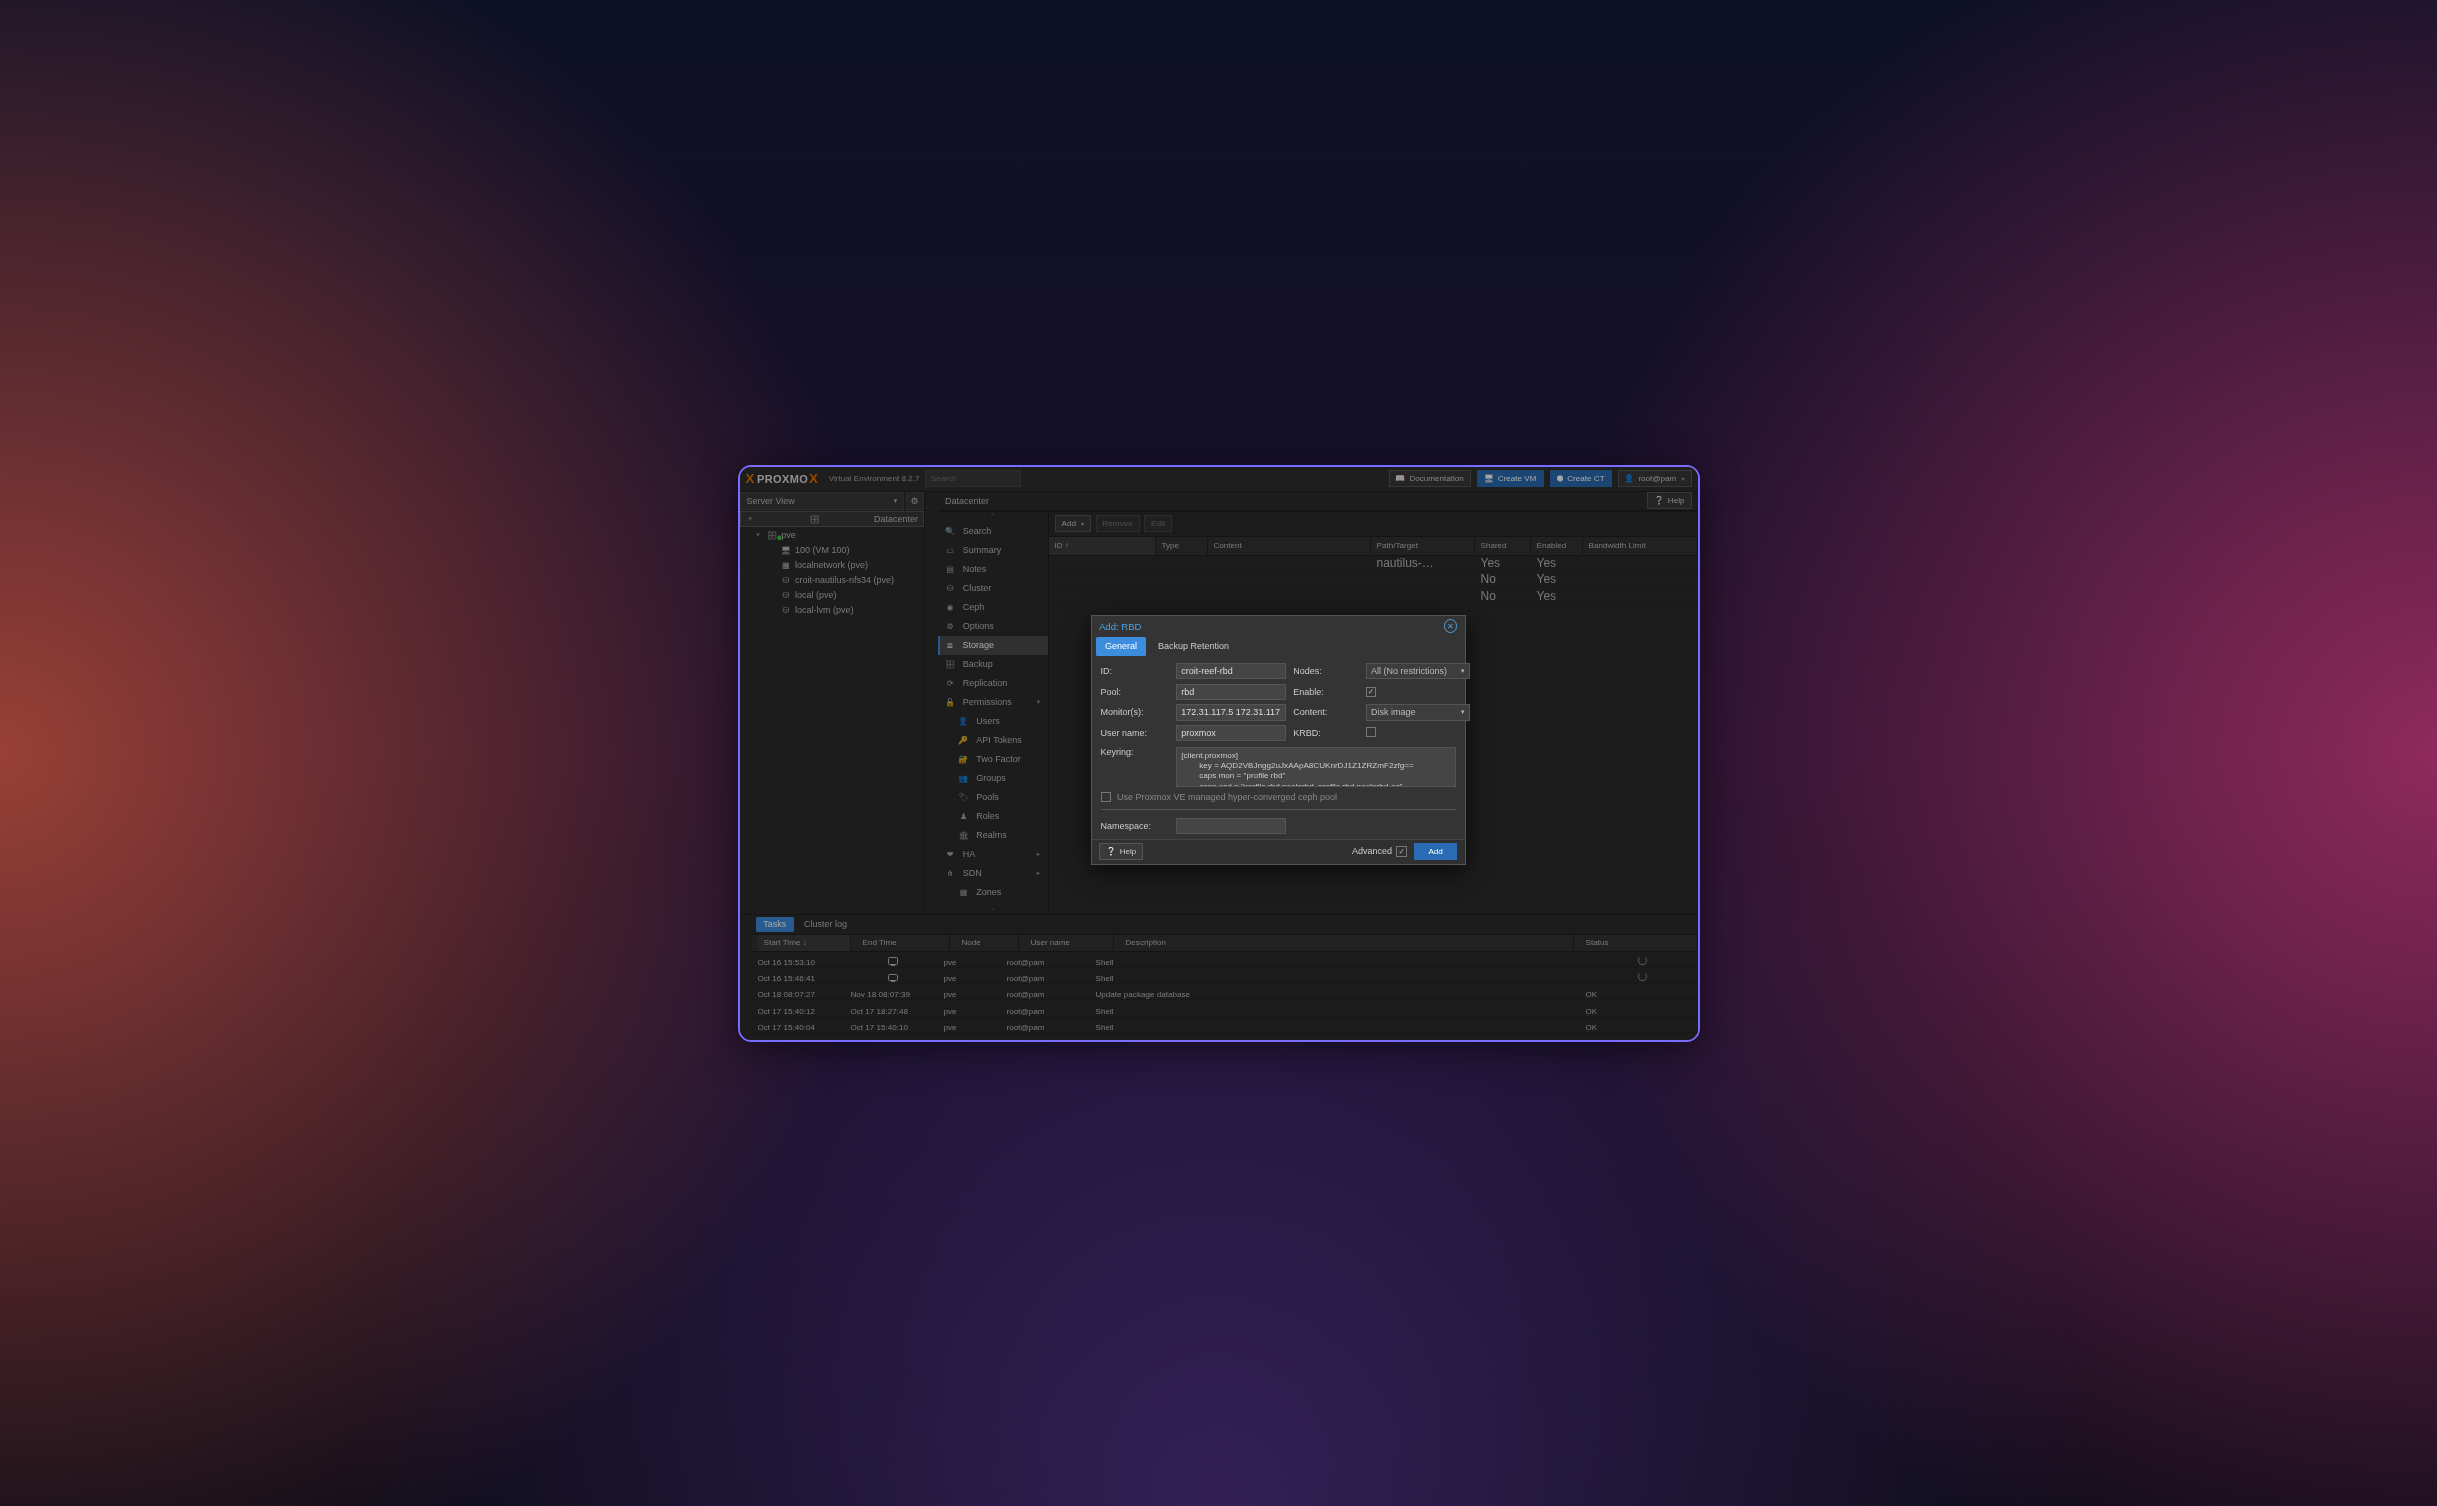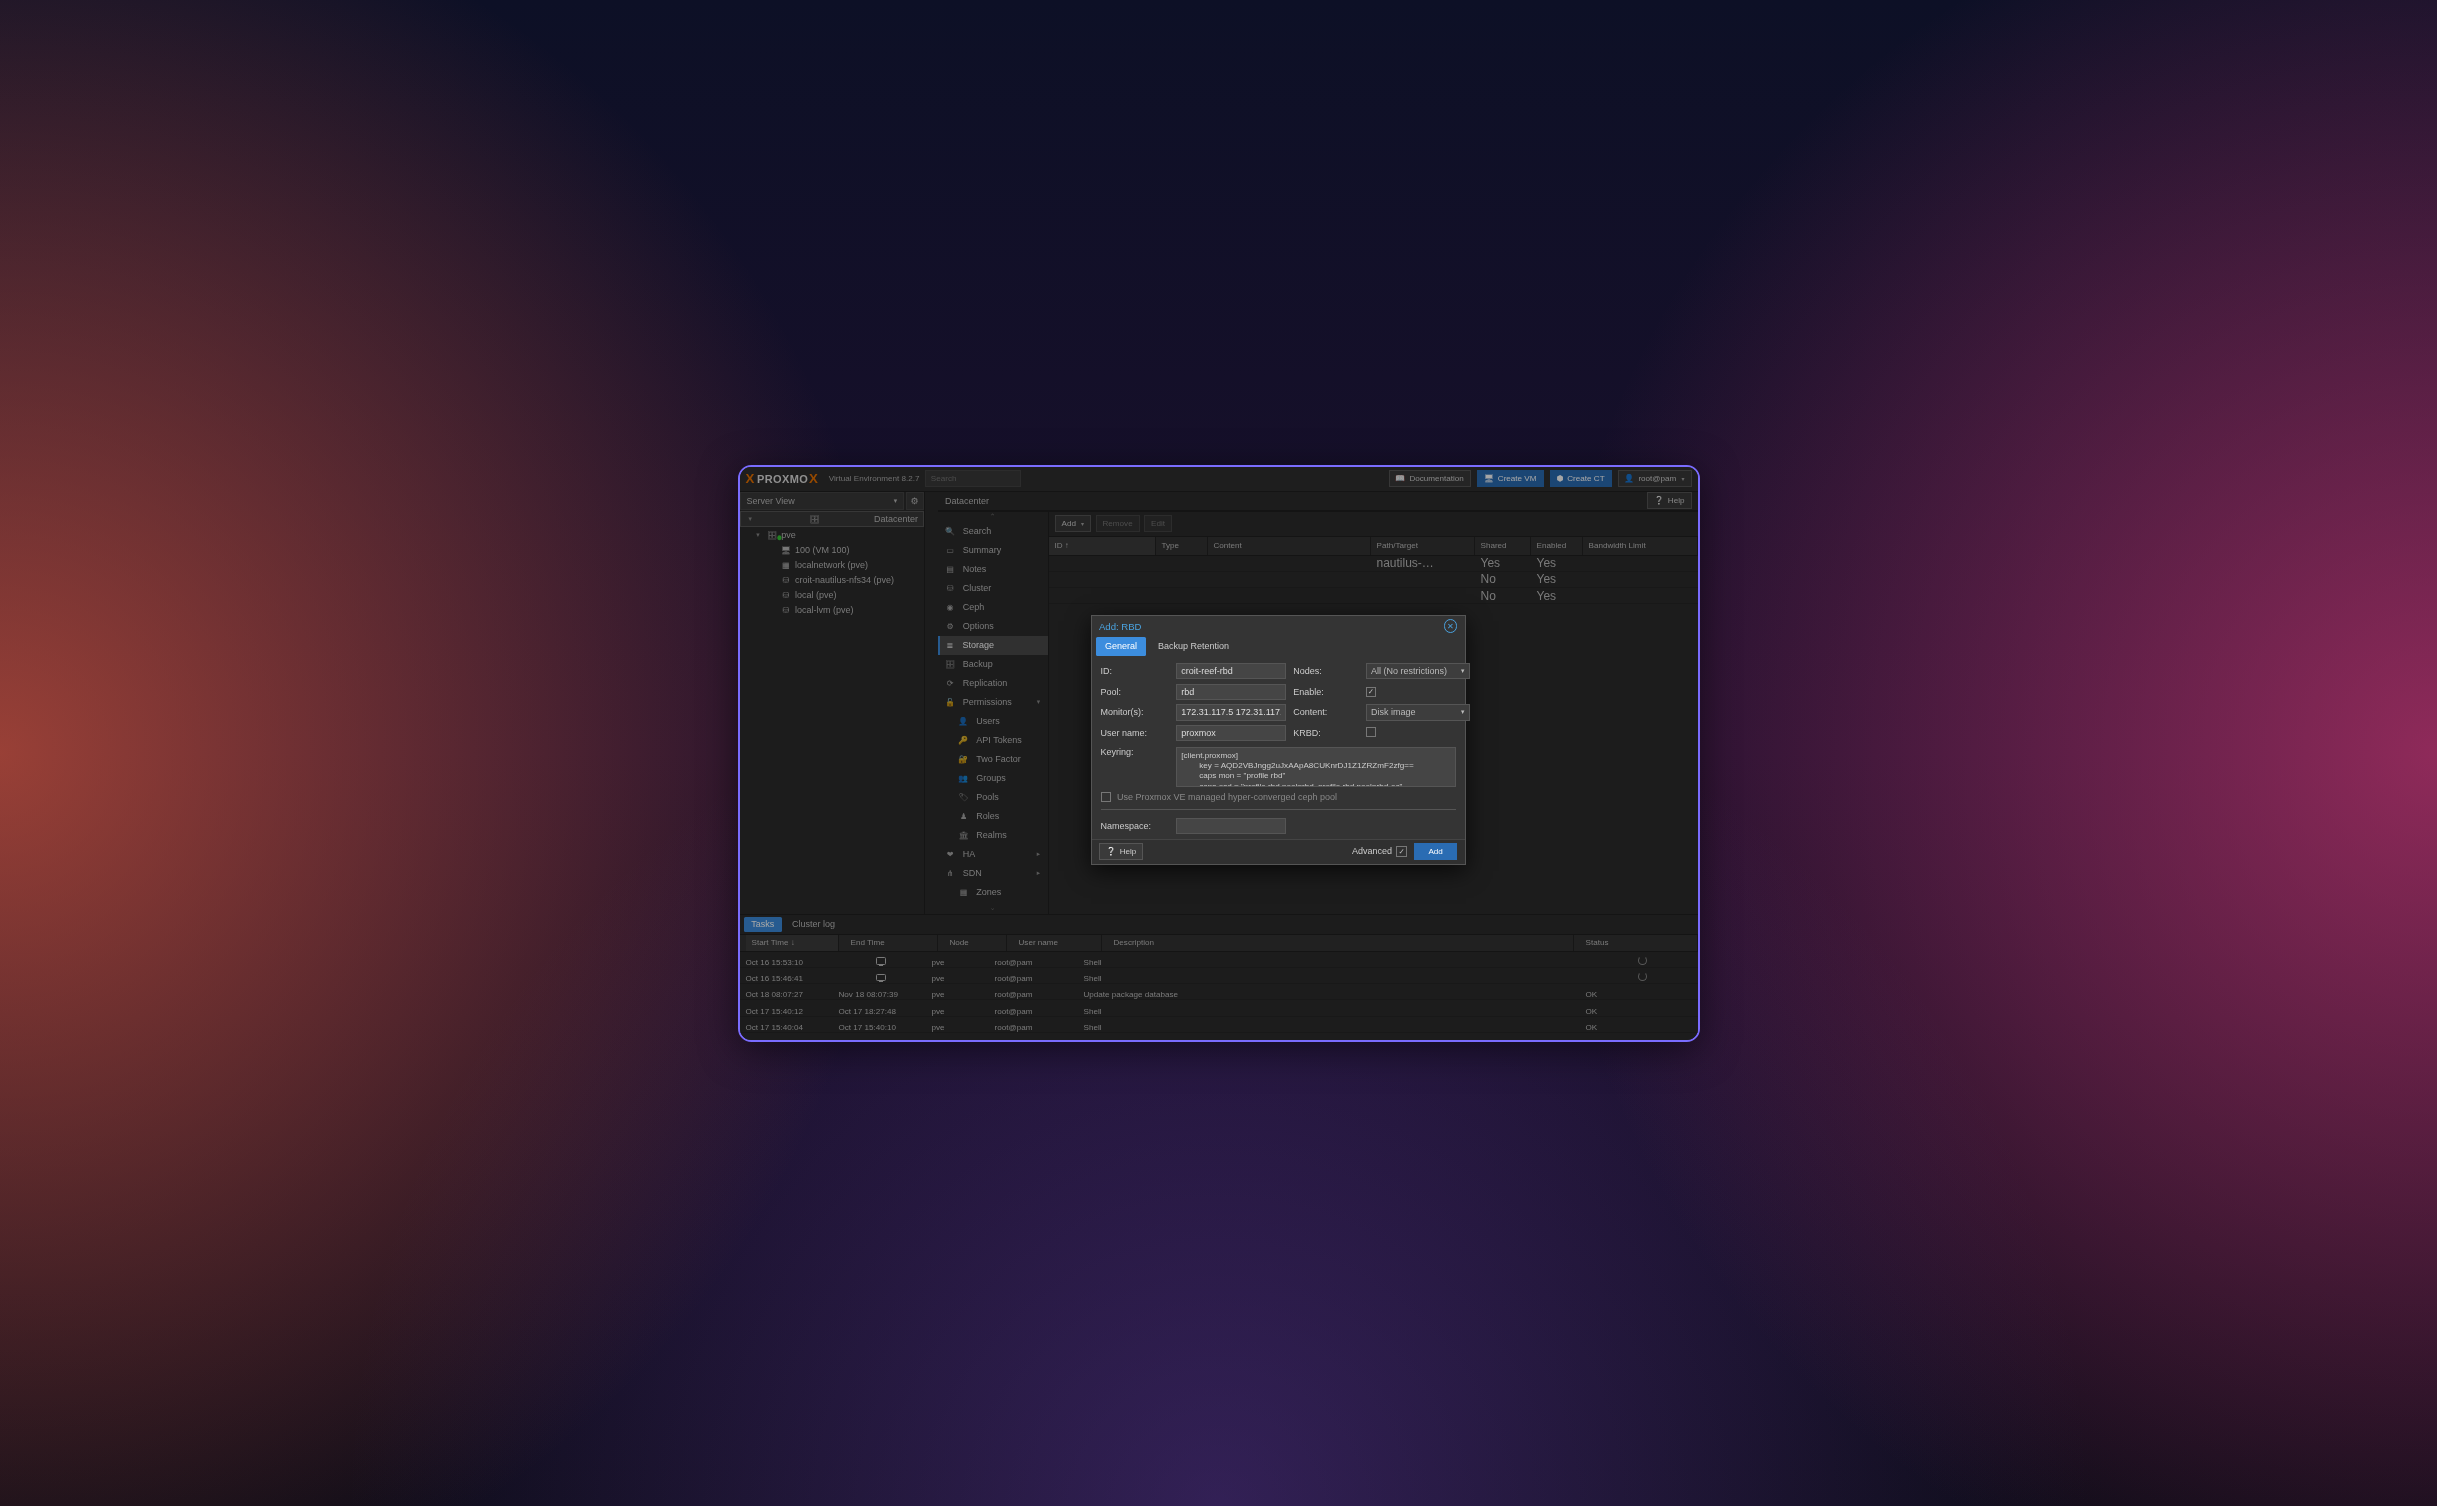--- a/index.html
+++ b/index.html
@@ -69,21 +69,21 @@
   .btn.disabled { color:#777; border-color:#444; background:#333; }
   .grid-head { display:flex; height:19px; background:#333; border-bottom:0.7px solid #1f1f1f; font-size:8.1px; color:#bbb; }
   .gh { display:flex; align-items:center; padding:0 6px; border-right:0.7px solid #222; }
   .gh.sorted { background:#3c3c3c;text-align:center; }
   .grid-body { flex:1; overflow:auto; }
   .grow { display:flex; height:16.3px; align-items:center; font-size:12px; color:#bbb; border-bottom:0.7px solid #262626;}
   .gc { padding:0 6px; overflow:hidden; text-overflow:ellipsis; white-space:nowrap; }
   .c-id{width:107px;} .c-type{width:52px;} .c-content{width:163px;} .c-path{width:104px;} .c-shared{width:56px;} .c-enabled{width:52px;} .c-bw{flex:1;}
 
   
-  .tasks { height:126px; border-top:0.7px solid #1f1f1f; display:flex; flex-direction:column; background:#2b2b2b; }
+  .tasks { height:126px; border-top:0.7px solid #1f1f1f; display:flex; flex-direction:column; background:#2b2b2b;padding-left:12px; }
   .tabs { height:19px; display:flex; align-items:center; gap:3px; padding:0 4.4px; }
   .tab { height:15px; padding:0 7.4px; display:flex; align-items:center; color:#bbb; border-radius:1.5px; cursor:pointer;}
   .tab.active { background:#3c8dde; color:#fff; }
   .thead { display:flex; height:18px; background:#333; border-top:0.7px solid #1f1f1f; border-bottom:0.7px solid #1f1f1f; font-size:8.1px; }
   .th { display:flex; align-items:center; padding:0 6px; border-right:0.7px solid #222; color:#bbb;margin-left:6px; }
   .th.sorted{background:#3c3c3c;}
   .tbody { flex:1; overflow:auto; }
   .trow { display:flex; height:16.3px; align-items:flex-end; font-size:8.1px; color:#bbb; border-bottom:0.7px solid #262626; }
   .tc{padding:0 6px; overflow:hidden; white-space:nowrap;}
   .t-start{width:93px;} .t-end{width:93px;} .t-node{width:63px;} .t-user{width:89px;} .t-desc{flex:1;} .t-status{width:118px;}

